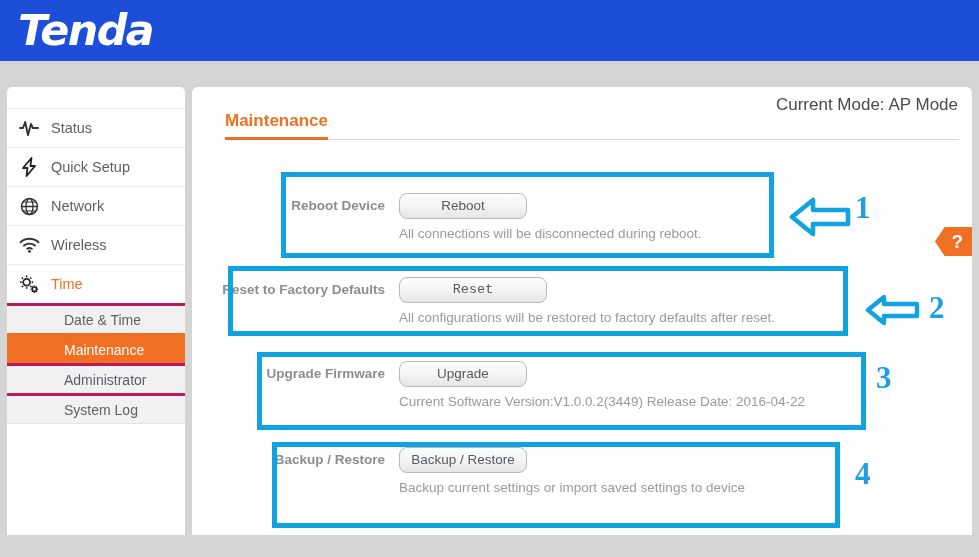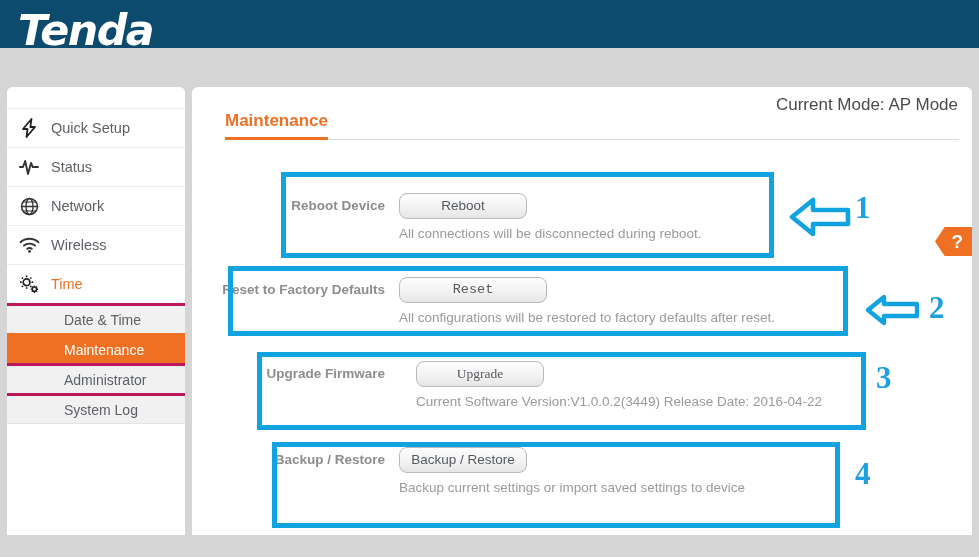--- a/index.html
+++ b/index.html
@@ -6,22 +6,22 @@
   html, body {
     width: 979px; height: 557px;
     background: #d5d5d5;
     font-family: "Liberation Sans", sans-serif;
     overflow: hidden;
   }
   #root { position: relative; width: 979px; height: 557px; }
 
   
   .header {
-    position: absolute; left: 0; top: 0; width: 979px; height: 48px;
-    background: #0c4a6e;
+    position: absolute; left: 0; top: 0; width: 979px; height: 61px;
+    background: #1d4ed8;
     padding-left: 13px;
   }
   .logo {
     position: absolute; left: 18px; top: 5px;
     color: #ffffff;
     font-size: 42px;
     font-weight: bold;
     font-style: italic;
     letter-spacing: -1.5px;
     font-family: "DejaVu Sans", sans-serif;
@@ -185,34 +185,34 @@
 
   <div class="header">
     <div class="logo">Tenda</div>
   </div>
 
   <div class="sidebar">
     <div class="sidebar-top-pad"></div>
 
     <div class="nav-item">
       <span class="nav-icon">
+        <svg width="20" height="18" viewBox="0 0 20 18">
+            <path d="M1 9h3l2.2-6 2.8 13L12 5l1.8 4H19" fill="none" stroke="#333" stroke-width="1.9" stroke-linejoin="round" stroke-linecap="round"></path>
+          </svg>
+      </span>
+      <span class="nav-label">Status</span>
+    </div>
+
+    <div class="nav-item">
+      <span class="nav-icon">
         <svg width="20" height="20" viewBox="0 0 20 20">
             <path d="M12.5 1 4 11h4.5L7.5 19 16 9h-4.6z" fill="none" stroke="#222" stroke-width="1.8" stroke-linejoin="round"></path>
           </svg>
       </span>
       <span class="nav-label">Quick Setup</span>
-    </div>
-
-    <div class="nav-item">
-      <span class="nav-icon">
-        <svg width="20" height="18" viewBox="0 0 20 18">
-            <path d="M1 9h3l2.2-6 2.8 13L12 5l1.8 4H19" fill="none" stroke="#333" stroke-width="1.9" stroke-linejoin="round" stroke-linecap="round"></path>
-          </svg>
-      </span>
-      <span class="nav-label">Status</span>
     </div>
 
     <div class="nav-item">
       <span class="nav-icon">
         <svg width="19" height="19" viewBox="0 0 20 20">
           <circle cx="10" cy="10" r="8.4" fill="none" stroke="#333" stroke-width="1.6"></circle>
           <ellipse cx="10" cy="10" rx="3.7" ry="8.4" fill="none" stroke="#333" stroke-width="1.4"></ellipse>
           <line x1="1.6" y1="10" x2="18.4" y2="10" stroke="#333" stroke-width="1.4"></line>
           <line x1="3" y1="5.3" x2="17" y2="5.3" stroke="#333" stroke-width="1.2"></line>
           <line x1="3" y1="14.7" x2="17" y2="14.7" stroke="#333" stroke-width="1.2"></line>
@@ -284,24 +284,24 @@
     </div>
 
     <div class="row" style="left:10px; top:190px;">
       <div class="row-label" style="width:183px;">Reset to Factory Defaults</div>
       <div class="row-body">
         <button class="btn" style="width:148px;font-family:Liberation Mono, monospace;">Reset</button>
         <div class="row-desc">All configurations will be restored to factory defaults after reset.</div>
       </div>
     </div>
 
-    <div class="row" style="left:55px; top:274px;gap:17px;">
+    <div class="row" style="left:55px; top:274px;">
       <div class="row-label" style="width:138px;">Upgrade Firmware</div>
       <div class="row-body">
-        <button class="btn" style="width:128px;font-family:Liberation Serif, serif;">Upgrade</button>
+        <button class="btn" style="width:128px;">Upgrade</button>
         <div class="row-desc">Current Software Version:V1.0.0.2(3449) Release Date: 2016-04-22</div>
       </div>
     </div>
 
     <div class="row" style="left:60px; top:360px;">
       <div class="row-label" style="width:133px;">Backup / Restore</div>
       <div class="row-body">
         <button class="btn" style="width:128px;">Backup / Restore</button>
         <div class="row-desc">Backup current settings or import saved settings to device</div>
       </div>

